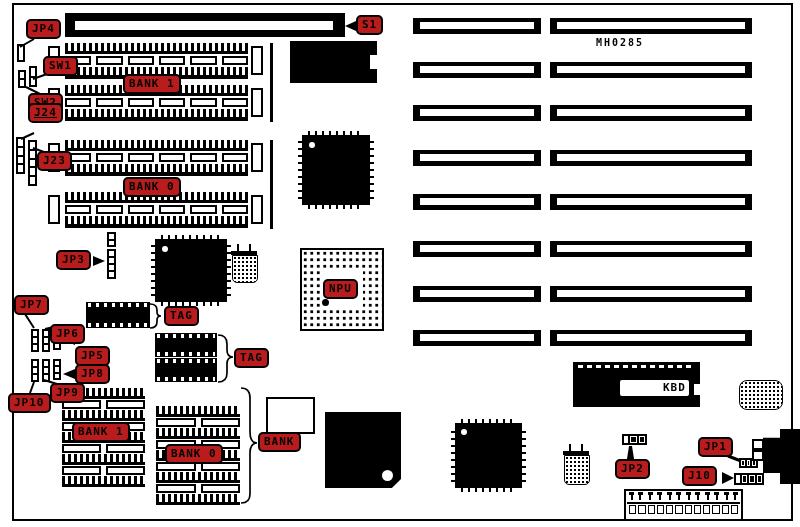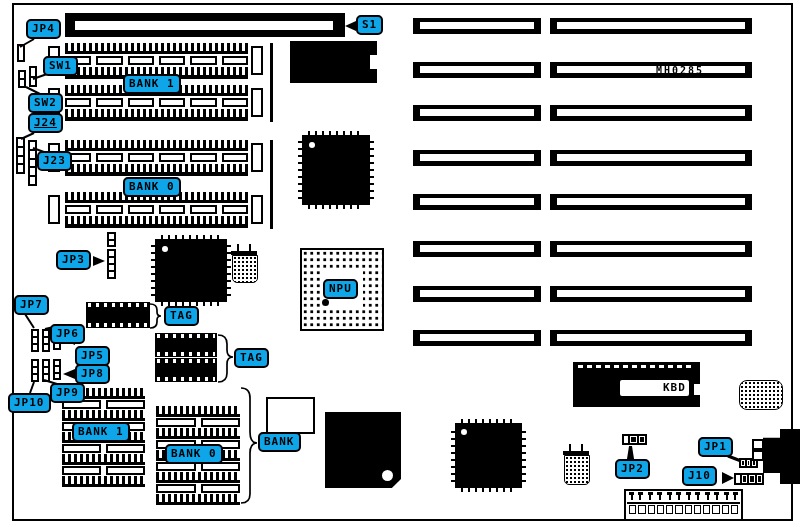--- a/index.html
+++ b/index.html
@@ -1,21 +1,21 @@
 <!DOCTYPE html>
 <html><head>
 <meta charset="utf-8">
 <style>
   html,body{margin:0;padding:0;background:#fff;}
   #stage{position:relative;width:800px;height:527px;background:#fff;overflow:hidden;
          font-family:"DejaVu Sans Mono","Liberation Mono",monospace;color:#000;}
   .abs{position:absolute;}
   #board-border{position:absolute;left:12px;top:3px;width:777px;height:514px;border:2px solid #000;}
   
-  .callout{position:absolute;background:#0ea5e9;border:2px solid #000;border-radius:5px;
+  .callout{position:absolute;background:#b91c1c;border:2px solid #000;border-radius:5px;
            font-weight:bold;font-size:11px;letter-spacing:1px;line-height:14px;
            padding:1px 4px;z-index:30;white-space:nowrap;}
   .chiplabel{position:absolute;background:#fff;color:#000;font-weight:bold;font-size:11px;
              letter-spacing:1px;line-height:14px;padding:1px 3px;z-index:6;border-radius:2px;white-space:nowrap;}
   .parttext{position:absolute;font-size:10px;letter-spacing:2px;font-weight:bold;z-index:6;}
   
   .slot{position:absolute;background:#000;z-index:5;}
   .slot-inner{position:absolute;left:7px;right:7px;top:4px;bottom:5px;background:#fff;}
   
   .simm{position:absolute;z-index:5;}
@@ -75,21 +75,21 @@
 <div id="stage">
   <div id="board-border"></div>
 
   <div class="abs" style="left:65px;top:13px;width:280px;height:24px;background:#000;z-index:5;"></div>
   <div class="abs" style="left:75px;top:21px;width:258px;height:9px;background:#fff;z-index:6;"></div>
 
   <div id="bios-chip" style="left:290px;top:41px;width:87px;height:42px;"></div>
   <div class="chiplabel" style="left:311px;top:54px;">BIOS</div>
   <div class="notch" style="left:370px;top:55px;width:8px;height:14px;"></div>
 
-  <div class="parttext" style="left:656px;top:37px;margin-top:28px;">MH0285</div>
+  <div class="parttext" style="left:596px;top:37px;">MH0285</div>
 
   <div class="qfp" style="left:155px;top:239px;width:72px;height:63px;">
     <div class="dot" style="left:7px;top:7px;"></div>
     <div class="pins-h" style="left:6px;right:6px;top:-4px;"></div>
     <div class="pins-h" style="left:6px;right:6px;bottom:-4px;"></div>
     <div class="pins-v" style="top:6px;bottom:6px;left:-4px;"></div>
     <div class="pins-v" style="top:6px;bottom:6px;right:-4px;"></div>
   </div>
   <div class="qfp" style="left:302px;top:135px;width:68px;height:70px;">
     <div class="dot" style="left:7px;top:7px;"></div>
@@ -277,21 +277,21 @@
   <div class="callout" style="left:165px;top:444px;">BANK 0</div>
 
   <div class="callout" style="left:164px;top:306px;">TAG</div>
   <div class="callout" style="left:234px;top:348px;">TAG</div>
   <div class="callout" style="left:258px;top:432px;">BANK</div>
 
   <div class="callout" style="left:356px;top:15px;">S1</div>
   <div class="callout" style="left:26px;top:19px;">JP4</div>
   <div class="callout" style="left:43px;top:56px;">SW1</div>
   <div class="callout" style="left:28px;top:93px;">SW2</div>
-  <div class="callout" style="left:28px;top:113px;text-decoration:underline;">J24</div>
+  <div class="callout" style="left:28px;top:103px;text-decoration:underline;">J24</div>
   <div class="callout" style="left:37px;top:151px;">J23</div>
   <div class="callout" style="left:56px;top:250px;">JP3</div>
   <div class="callout" style="left:14px;top:295px;">JP7</div>
   <div class="callout" style="left:50px;top:324px;">JP6</div>
   <div class="callout" style="left:75px;top:346px;">JP5</div>
   <div class="callout" style="left:75px;top:364px;">JP8</div>
   <div class="callout" style="left:50px;top:383px;">JP9</div>
   <div class="callout" style="left:8px;top:393px;">JP10</div>
   <div class="callout" style="left:615px;top:459px;">JP2</div>
   <div class="callout" style="left:698px;top:437px;">JP1</div>

